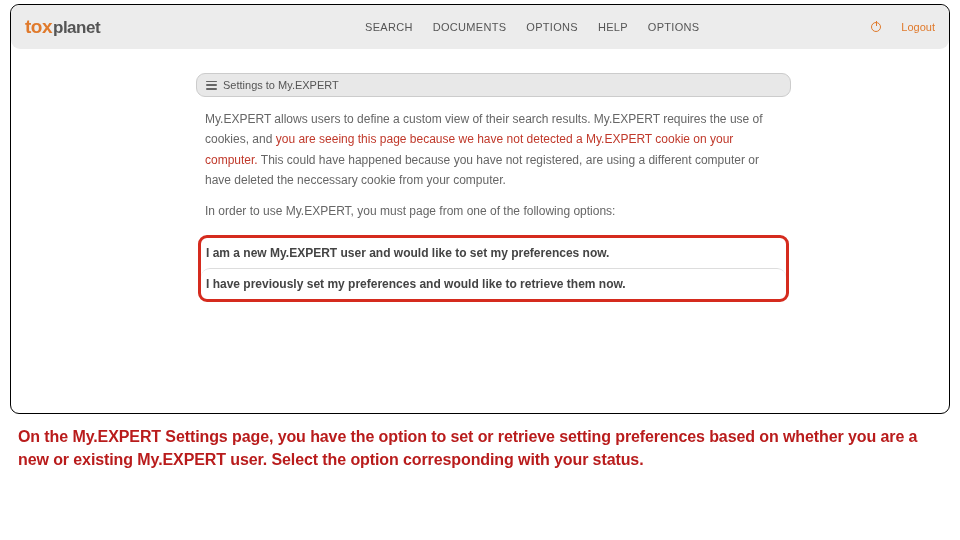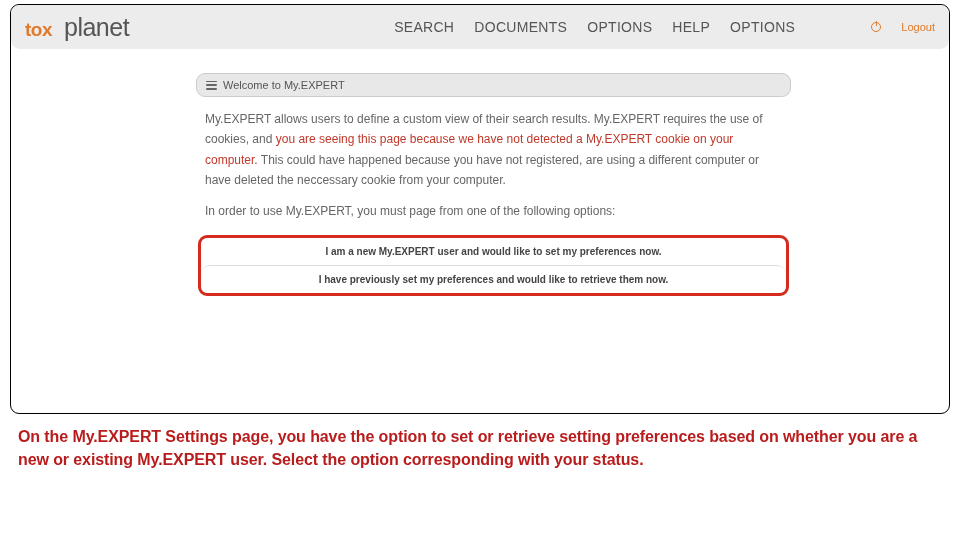--- a/index.html
+++ b/index.html
@@ -33,32 +33,31 @@
     gap: 1px;
   }
   .logo-tox {
     color: #e07a2c;
     font-weight: 700;
     font-size: 19px;
     letter-spacing: -0.5px;
   }
   .logo-planet {
     color: #555;
-    font-weight: 400;
-    font-size: 25px;
+    font-weight: 700;
+    font-size: 17px;
     letter-spacing: -0.5px;
-    margin-left: 11px;
   }
   .nav {
     display: flex;
     gap: 20px;
     margin-left: 265px;
   }
   .nav-item {
-    font-size: 14px;
+    font-size: 11px;
     color: #555;
     letter-spacing: 0.3px;
     cursor: pointer;
   }
   .logout {
     margin-left: auto;
     color: #e07a2c;
     font-size: 11px;
     display: flex;
     align-items: center;
@@ -118,25 +117,24 @@
     line-height: 1.7;
   }
   .panel-body p { margin-bottom: 10px; }
   .red-text { color: #c0392b; }
   .highlight-box {
     border: 3px solid #d52b1e;
     margin: 0 2px 6px 2px;
   }
   .highlight-row {
     border-top: 1px solid #ddd;
-    padding: 8px 22px;
-    font-size: 10px;
+    padding: 8px 5px;
+    font-size: 12px;
     font-weight: 700;
     color: #444;
-    text-align: center;
   }
   .highlight-row:first-child {
     border-top: none;
   }
   .caption {
     position: absolute;
     top: 425px;
     left: 18px;
     right: 18px;
     font-size: 16px;
@@ -168,21 +166,21 @@
     </div>
   </div>
 
   <div class="content-panel">
     <div class="panel-header">
       <span class="hamburger-icon">
           <span></span>
           <span></span>
           <span></span>
         </span>
-      <span class="panel-header-title">Welcome to My.EXPERT</span>
+      <span class="panel-header-title">Settings to My.EXPERT</span>
     </div>
     <div class="panel-body">
       <p>
         <span>My.EXPERT allows users to define a custom view of their search results. My.EXPERT requires the use of cookies, and </span><span class="red-text">you are seeing this page because we have not detected a My.EXPERT cookie on your computer.</span><span> This could have happened because you have not registered, are using a different computer or have deleted the neccessary cookie from your computer.</span>
       </p>
       <p>In order to use My.EXPERT, you must page from one of the following options:</p>
     </div>
     <div class="highlight-box">
       <div class="highlight-row">I am a new My.EXPERT user and would like to set my preferences now.</div>
       <div class="highlight-row">I have previously set my preferences and would like to retrieve them now.</div>

